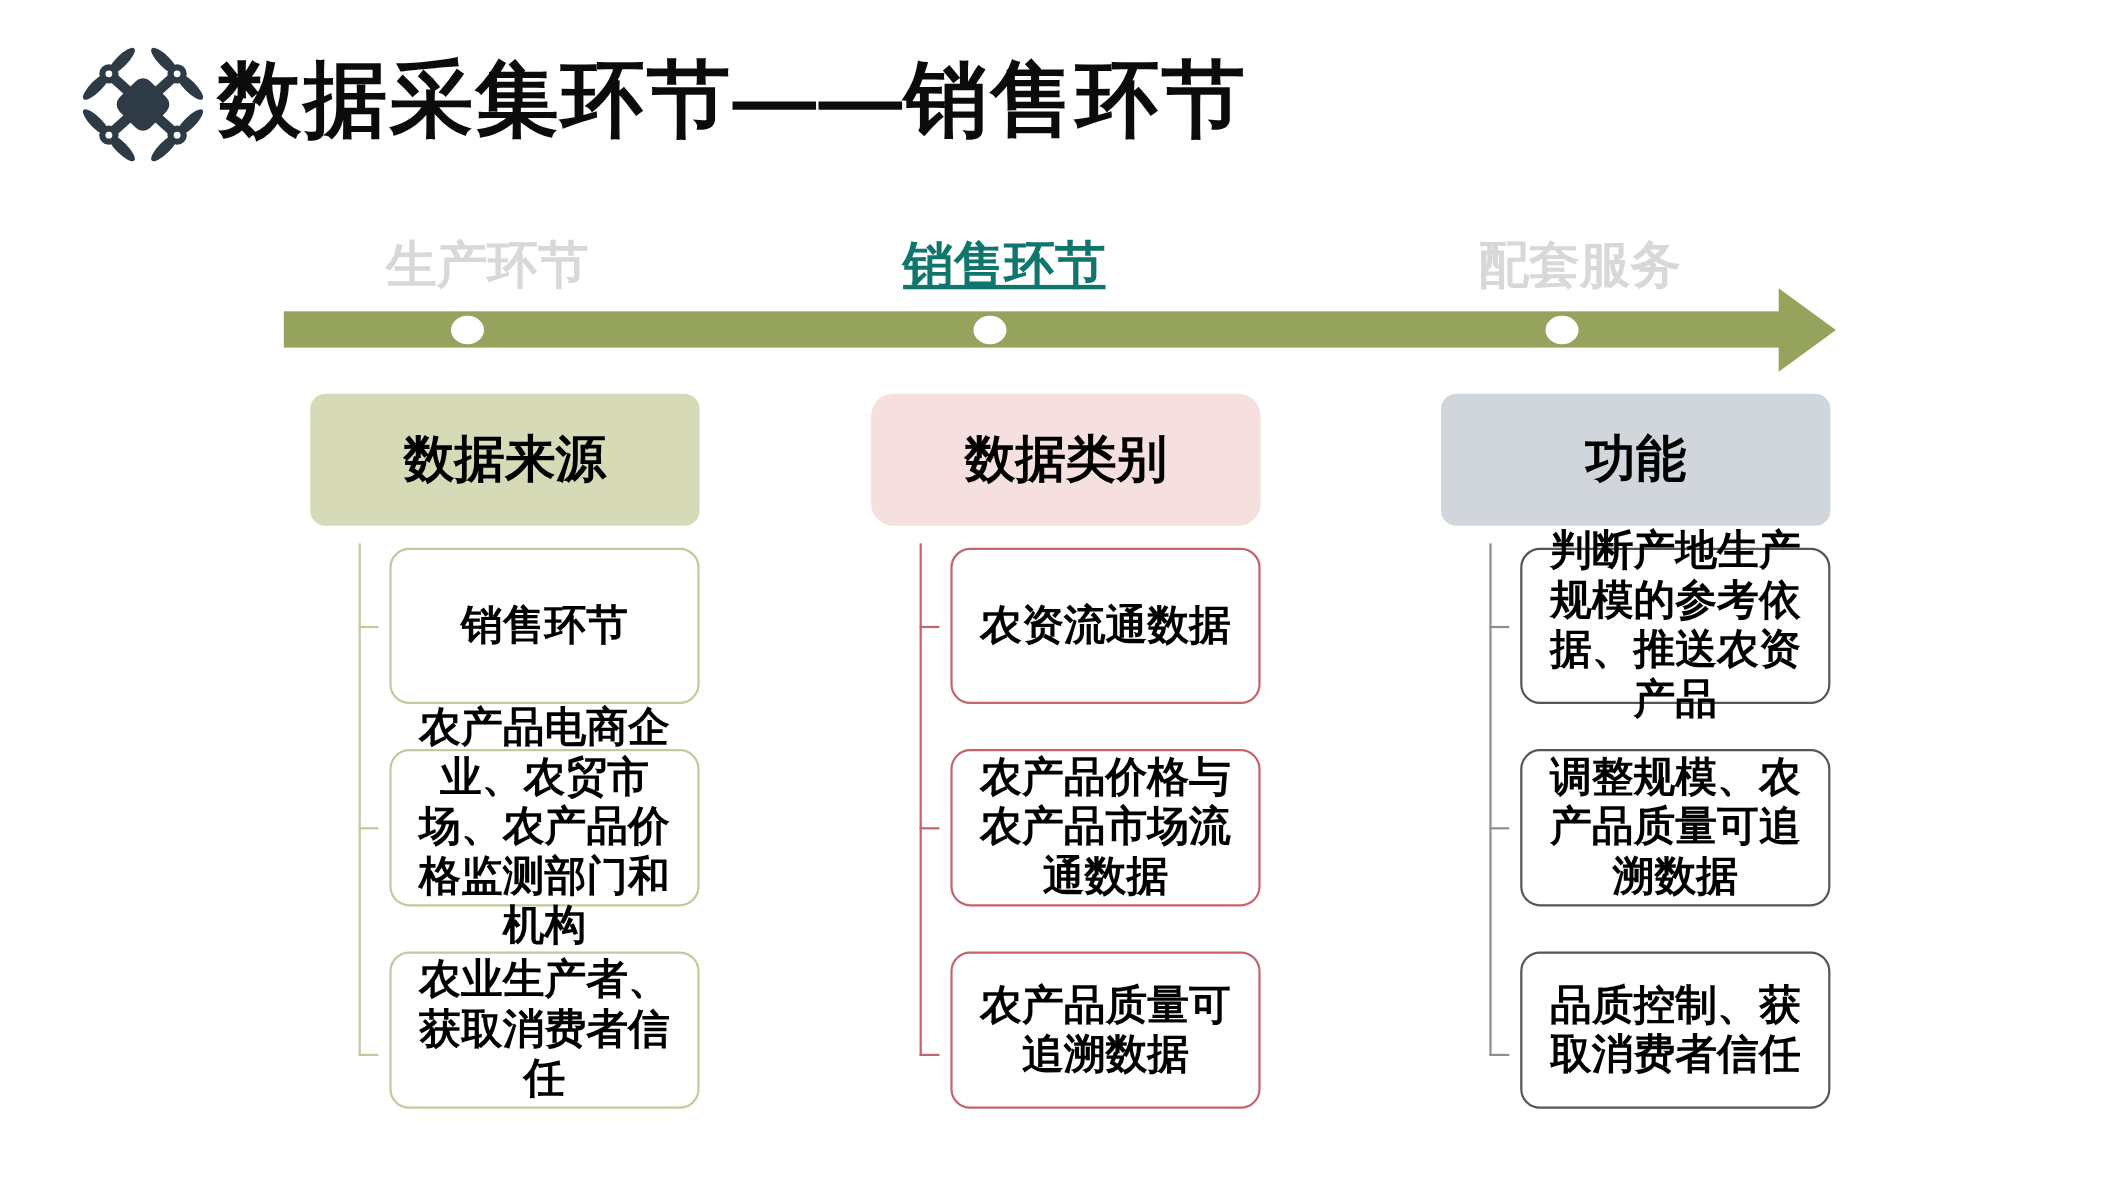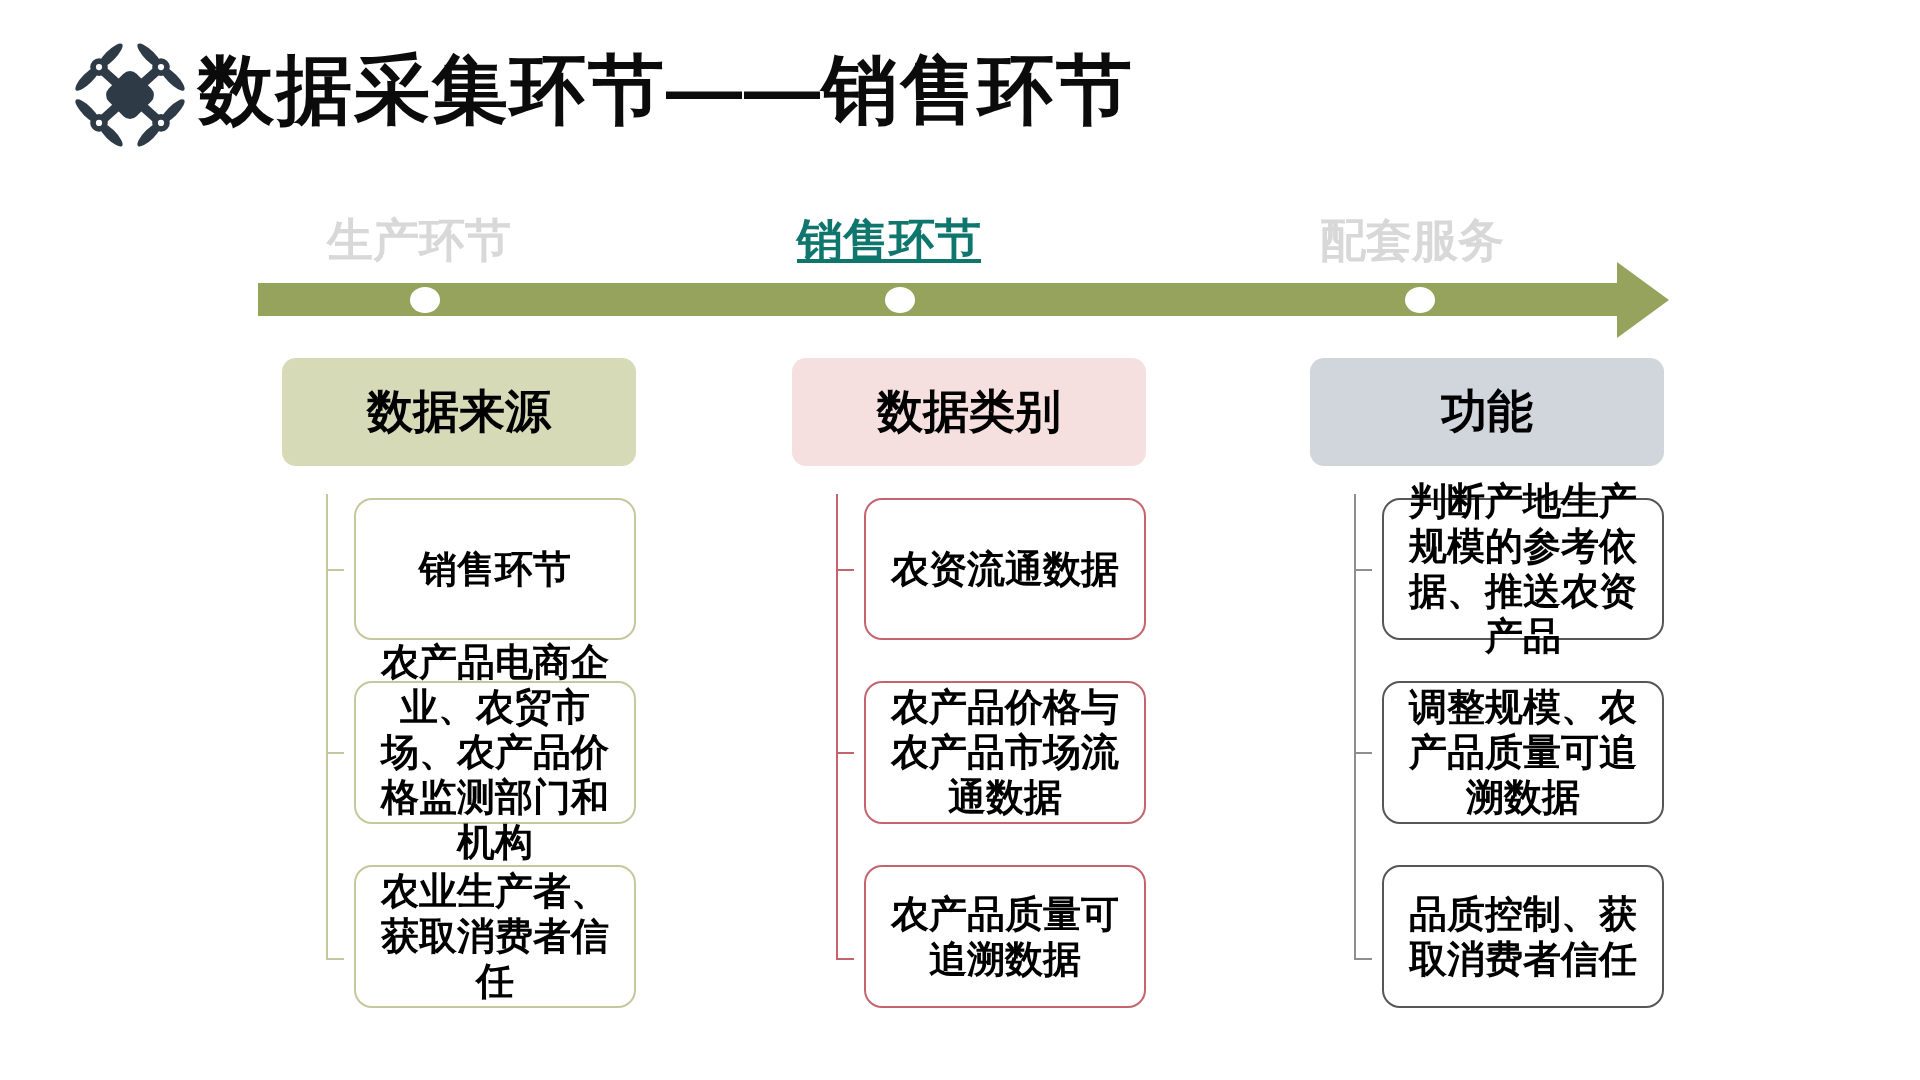--- a/index.html
+++ b/index.html
@@ -9,54 +9,54 @@
   }
   
   .drone { position:absolute; left:68px; top:38px; width:124px; height:114px; }
   .title {
     position:absolute; left:198px; top:40px; font-size:76px; font-weight:bold;
     color:#0b0b0b; letter-spacing:2px; white-space:nowrap;
   }
   
   .stage-label {
     position:absolute; top:210px; transform:translateX(-50%);
-    font-size:46px; font-weight:bold; color:#d8d8d8; white-space:nowrap;
+    font-size:46px; font-weight:bold; color:#d8d8d8; white-space:nowrap;margin-left:24px;
   }
   .stage-label.active { color:#0f766e;text-decoration:underline; }
   .arrow-band { position:absolute; left:258px; top:283px; width:1360px; height:33px; background:#96a35c; }
   .arrow-head {
     position:absolute; left:1617px; top:262px; width:0; height:0;
     border-top:38px solid transparent; border-bottom:38px solid transparent;
     border-left:52px solid #96a35c;
   }
   .dot { position:absolute; top:287px; width:30px; height:26px; background:#ffffff; border-radius:50%; }
   
   .col { position:absolute; top:358px; width:354px; height:660px; }
   .col-header {
-    position:absolute; left:0; top:0; width:354px; height:108px; border-radius:14px;
+    position:absolute; left:0; top:0; width:354px; height:120px; border-radius:14px;
     display:flex; align-items:center; justify-content:center;
     font-size:46px; font-weight:bold;text-align:right;
   }
   .child {
     position:absolute; left:72px; width:282px; border-radius:18px; background:#fff;
     display:flex; align-items:center; justify-content:center; text-align:center;
     font-size:38px; font-weight:bold; line-height:1.18; padding:0 20px; box-sizing:border-box;
   }
   .c1 { top:140px; height:142px; }
   .c2 { top:323px; height:143px; }
   .c3 { top:507px; height:143px; }
   .bracket-v { position:absolute; left:44px; top:136px; width:2px; height:466px; }
   .bracket-t { position:absolute; left:44px; width:18px; height:2px; }
   .t1 { top:211px; } .t2 { top:394px; } .t3 { top:600px; }
 
   .col1 .col-header { background:#d6dab7; }
   .col1 .child { border:2px solid #c5c89d; }
   .col1 .bracket-v, .col1 .bracket-t { background:#c5c89d; }
 
-  .col2 .col-header { background:#f5e0df; }
+  .col2 .col-header { background:#f5e0df;border-radius:20px; }
   .col2 .child { border:2px solid #c4646e; }
   .col2 .bracket-v, .col2 .bracket-t { background:#c4646e; }
 
   .col3 .col-header { background:#d0d6db; }
   .col3 .child { border:2px solid #565656; }
   .col3 .bracket-v, .col3 .bracket-t { background:#8f8f8f; }
 </style>
 </head>
 <body>
 

